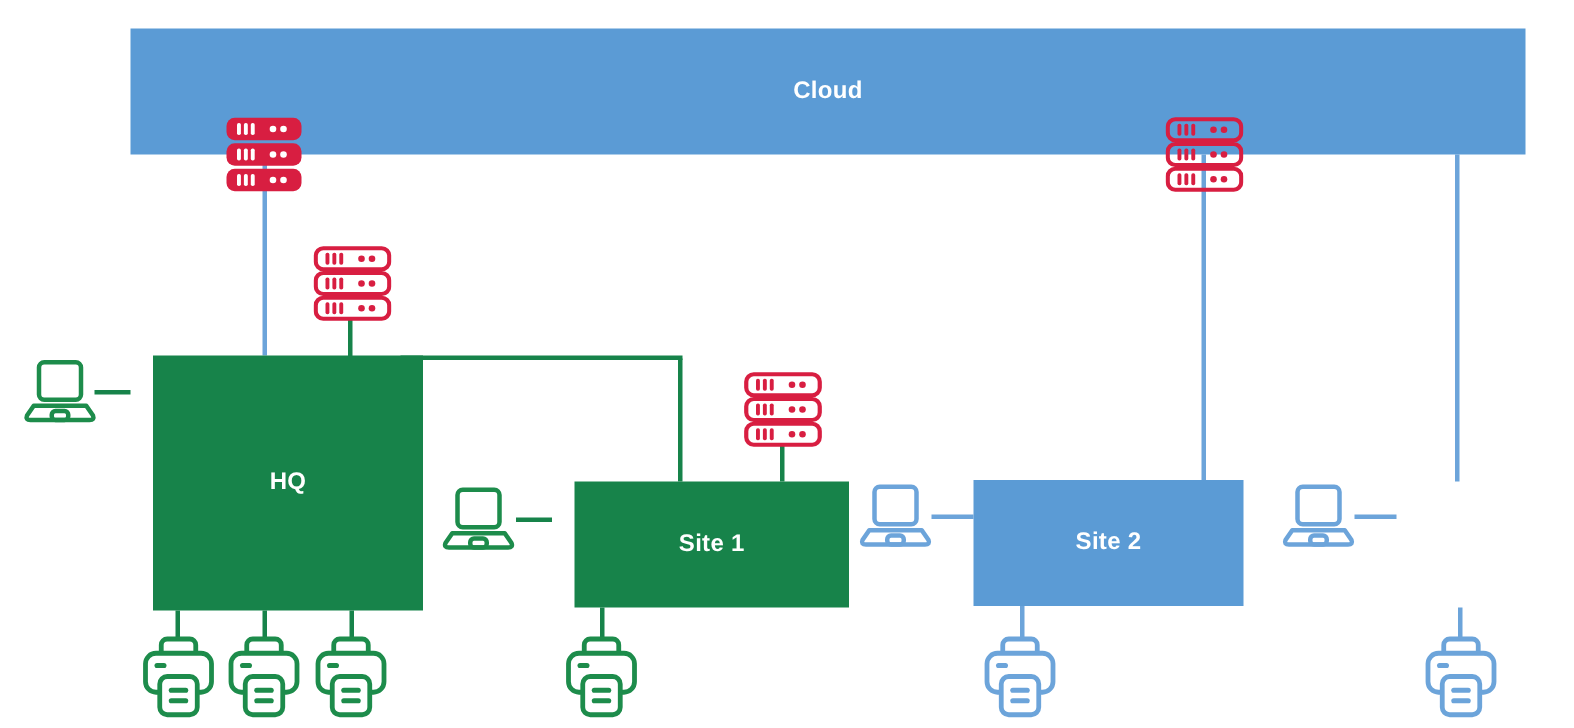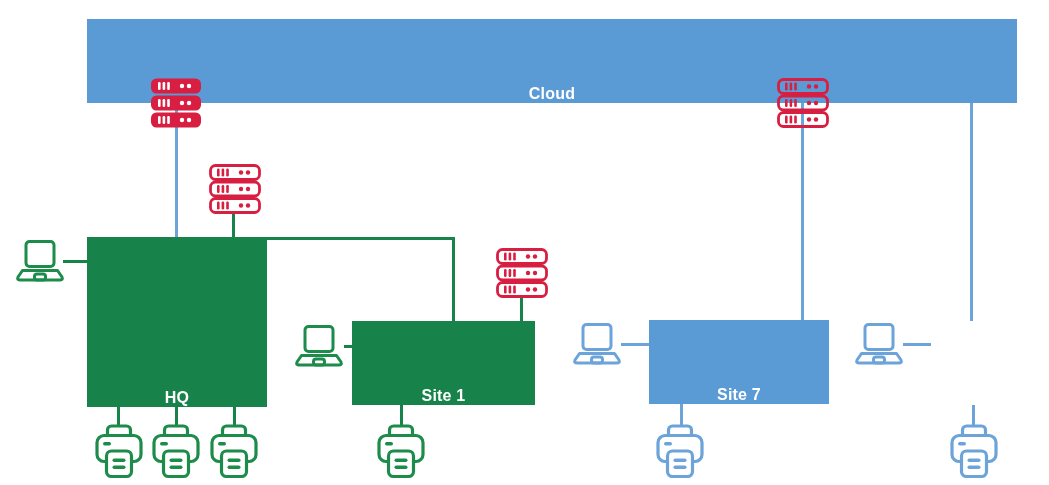--- a/index.html
+++ b/index.html
@@ -1,26 +1,26 @@
 <!DOCTYPE html>
 <html style="--blue: #5B9BD5; --blue-light: #6CA4DA; --green: #17834A; --green-icon: #1D8C4B; --red: #D81E41; --label-text: #FFFFFF;"><head>
 <meta charset="utf-8">
 <style>
   html,body{margin:0;padding:0;background:#fff;}
   #canvas{
     position:relative;width:1049px;height:485px;background:#fff;overflow:hidden;
     font-family:"Liberation Sans",sans-serif;
   }
   .node{
-    position:absolute;display:flex;align-items:flex-end;justify-content:center;
+    position:absolute;display:flex;align-items:center;justify-content:center;
     color:var(--label-text,#fff);font-weight:700;font-size:16px;letter-spacing:.2px;
     z-index:2;
   }
   .bg-blue{background:var(--blue,#5B9BD5);}
-  .bg-green{background:var(--green,#17834A);}
+  .bg-green{background:var(--green,#17834A);margin-left:15px;}
   .cloud{z-index:1;}
   .line{position:absolute;z-index:1;}
   .line.h{height:3px;}
   .line.v{width:3px;}
   .ln-blue{background:var(--blue-light,#6CA4DA);}
   .ln-green{background:var(--green,#17834A);}
   .icon{position:absolute;display:block;z-index:3;}
   .red{color:var(--red,#D81E41);}
   .green{color:var(--green-icon,#1D8C4B);}
   .blue{color:var(--blue-light,#6CA4DA);}
@@ -121,25 +121,25 @@
   <div class="line v ln-blue" style="left:680px;top:404px;height:21px"></div>
   <div class="line v ln-blue" style="left:972px;top:405px;height:20px"></div>
 
   <div class="node cloud bg-blue" style="left:87px;top:19px;width:930px;height:84px">
     <span>Cloud</span>
   </div>
 
   <div class="node bg-green" style="left:87px;top:237px;width:180px;height:170px">
     <span>HQ</span>
   </div>
-  <div class="node bg-green" style="left:352px;top:321px;width:183px;height:84px">
+  <div class="node bg-green" style="left:368px;top:321px;width:183px;height:84px">
     <span>Site 1</span>
   </div>
   <div class="node bg-blue" style="left:649px;top:320px;width:180px;height:84px">
-    <span>Site 7</span>
+    <span>Site 2</span>
   </div>
 
   <svg class="icon red" style="left:150px;top:78px" width="52" height="50">
       <use href="#sv-filled"></use>
     </svg>
   <svg class="icon red" style="left:209px;top:164px" width="52" height="50">
       <use href="#sv-outline"></use>
     </svg>
   <svg class="icon red" style="left:496px;top:248px" width="52" height="50">
       <use href="#sv-outline"></use>

